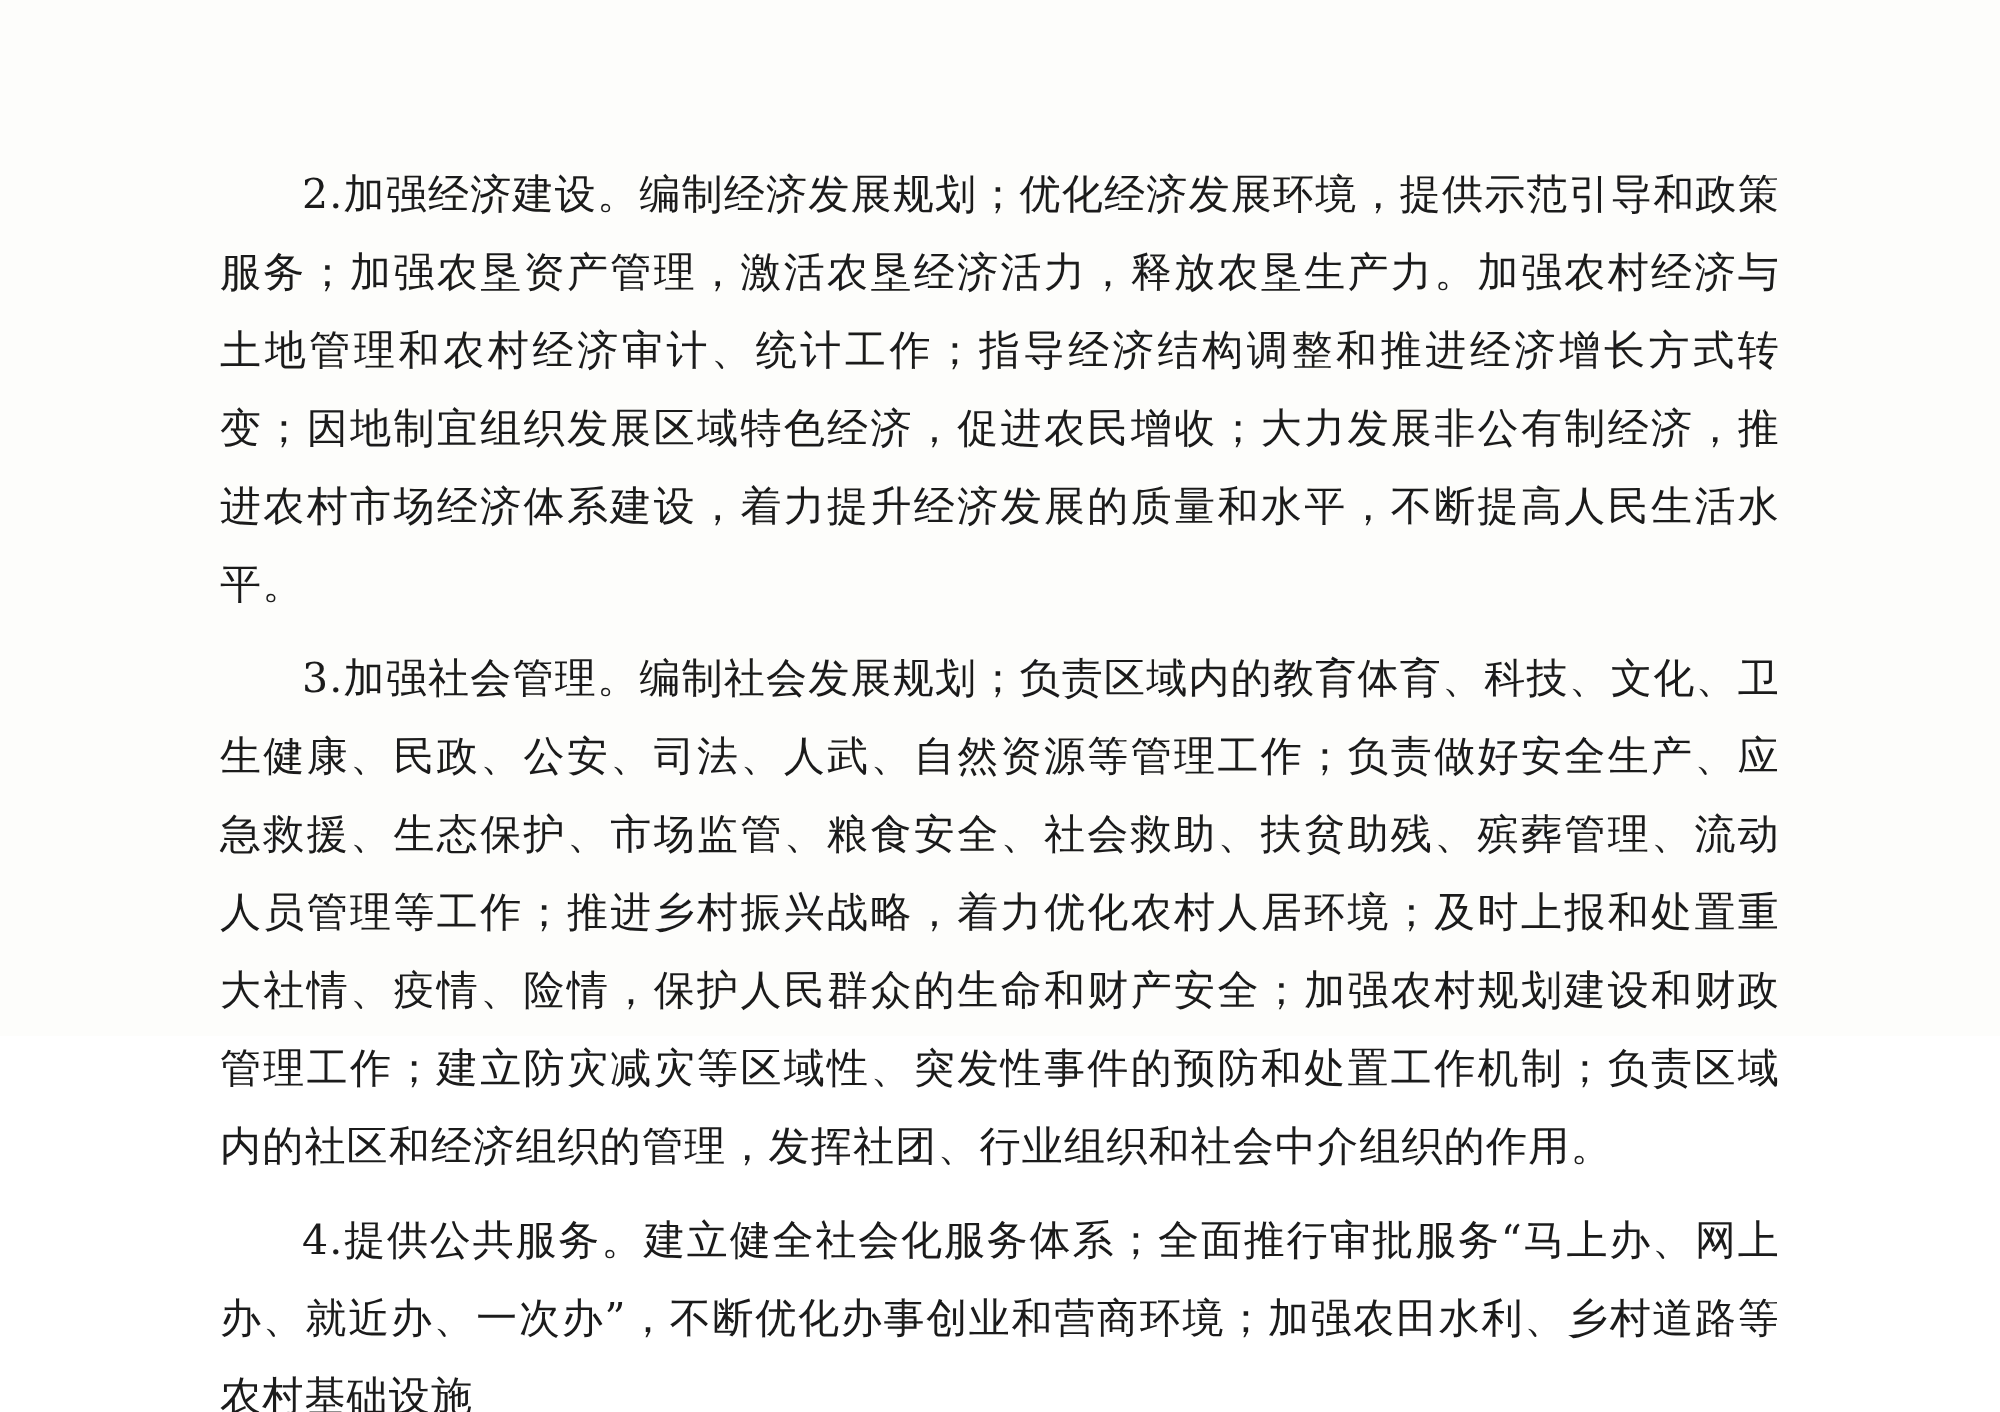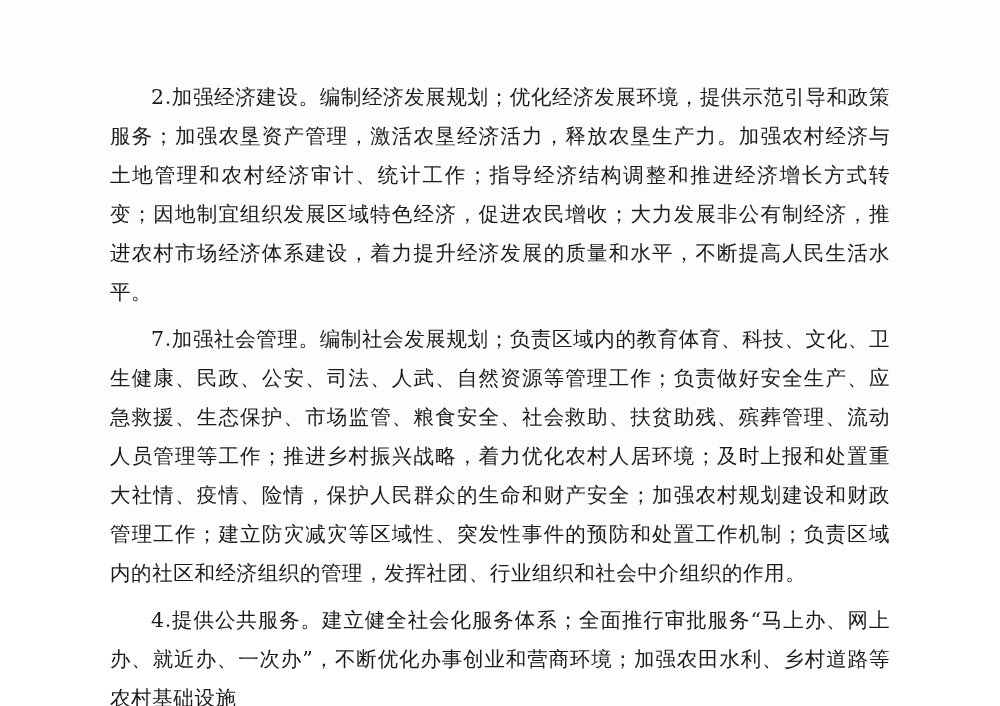--- a/index.html
+++ b/index.html
@@ -40,16 +40,16 @@
   .para.p2 { margin-bottom: 8px; }
   .para.p3 { margin-bottom: 8px; }
   .para.p4 { margin-bottom: 0; }
 </style>
 </head>
 <body>
 
 <div class="page">
   <div class="page-body">
     <p class="para p2">2.加强经济建设。编制经济发展规划；优化经济发展环境，提供示范引导和政策服务；加强农垦资产管理，激活农垦经济活力，释放农垦生产力。加强农村经济与土地管理和农村经济审计、统计工作；指导经济结构调整和推进经济增长方式转变；因地制宜组织发展区域特色经济，促进农民增收；大力发展非公有制经济，推进农村市场经济体系建设，着力提升经济发展的质量和水平，不断提高人民生活水平。</p>
-    <p class="para p3">7.加强社会管理。编制社会发展规划；负责区域内的教育体育、科技、文化、卫生健康、民政、公安、司法、人武、自然资源等管理工作；负责做好安全生产、应急救援、生态保护、市场监管、粮食安全、社会救助、扶贫助残、殡葬管理、流动人员管理等工作；推进乡村振兴战略，着力优化农村人居环境；及时上报和处置重大社情、疫情、险情，保护人民群众的生命和财产安全；加强农村规划建设和财政管理工作；建立防灾减灾等区域性、突发性事件的预防和处置工作机制；负责区域内的社区和经济组织的管理，发挥社团、行业组织和社会中介组织的作用。</p>
+    <p class="para p3">3.加强社会管理。编制社会发展规划；负责区域内的教育体育、科技、文化、卫生健康、民政、公安、司法、人武、自然资源等管理工作；负责做好安全生产、应急救援、生态保护、市场监管、粮食安全、社会救助、扶贫助残、殡葬管理、流动人员管理等工作；推进乡村振兴战略，着力优化农村人居环境；及时上报和处置重大社情、疫情、险情，保护人民群众的生命和财产安全；加强农村规划建设和财政管理工作；建立防灾减灾等区域性、突发性事件的预防和处置工作机制；负责区域内的社区和经济组织的管理，发挥社团、行业组织和社会中介组织的作用。</p>
     <p class="para p4">4.提供公共服务。建立健全社会化服务体系；全面推行审批服务“马上办、网上办、就近办、一次办”，不断优化办事创业和营商环境；加强农田水利、乡村道路等农村基础设施</p>
   </div>
 </div>
 
 </body></html>

